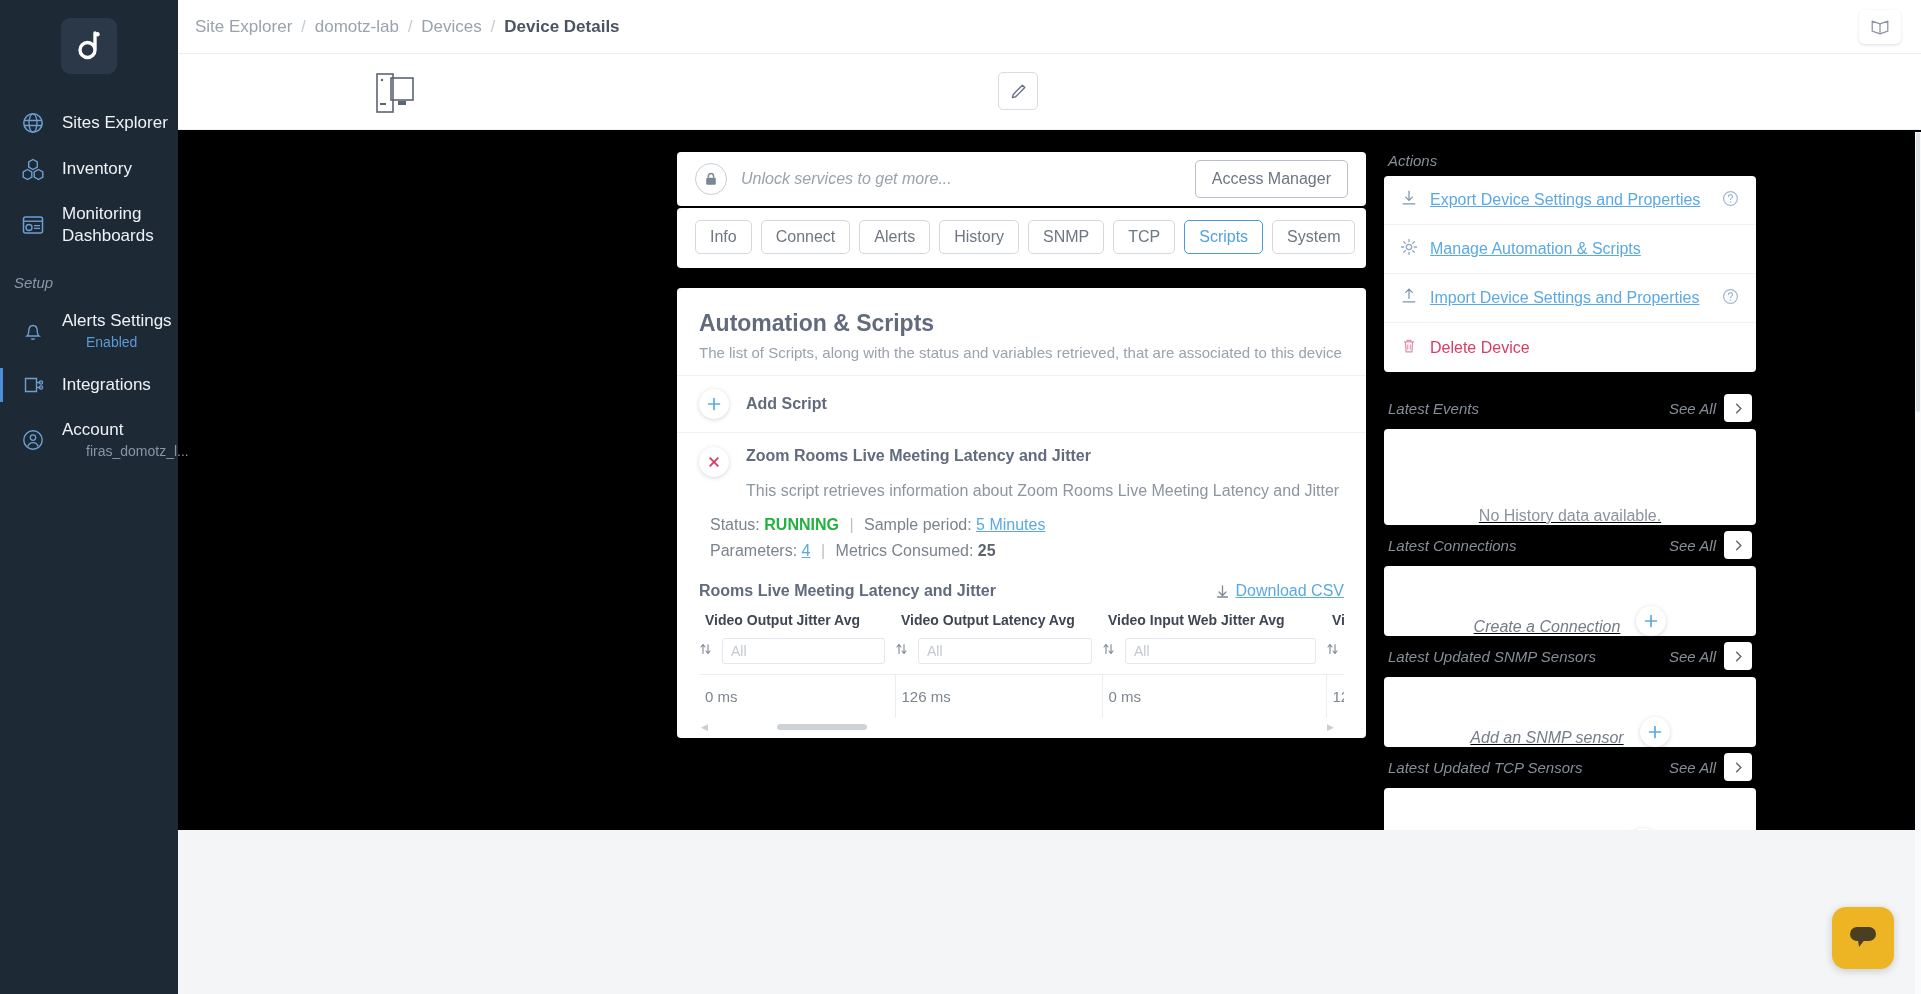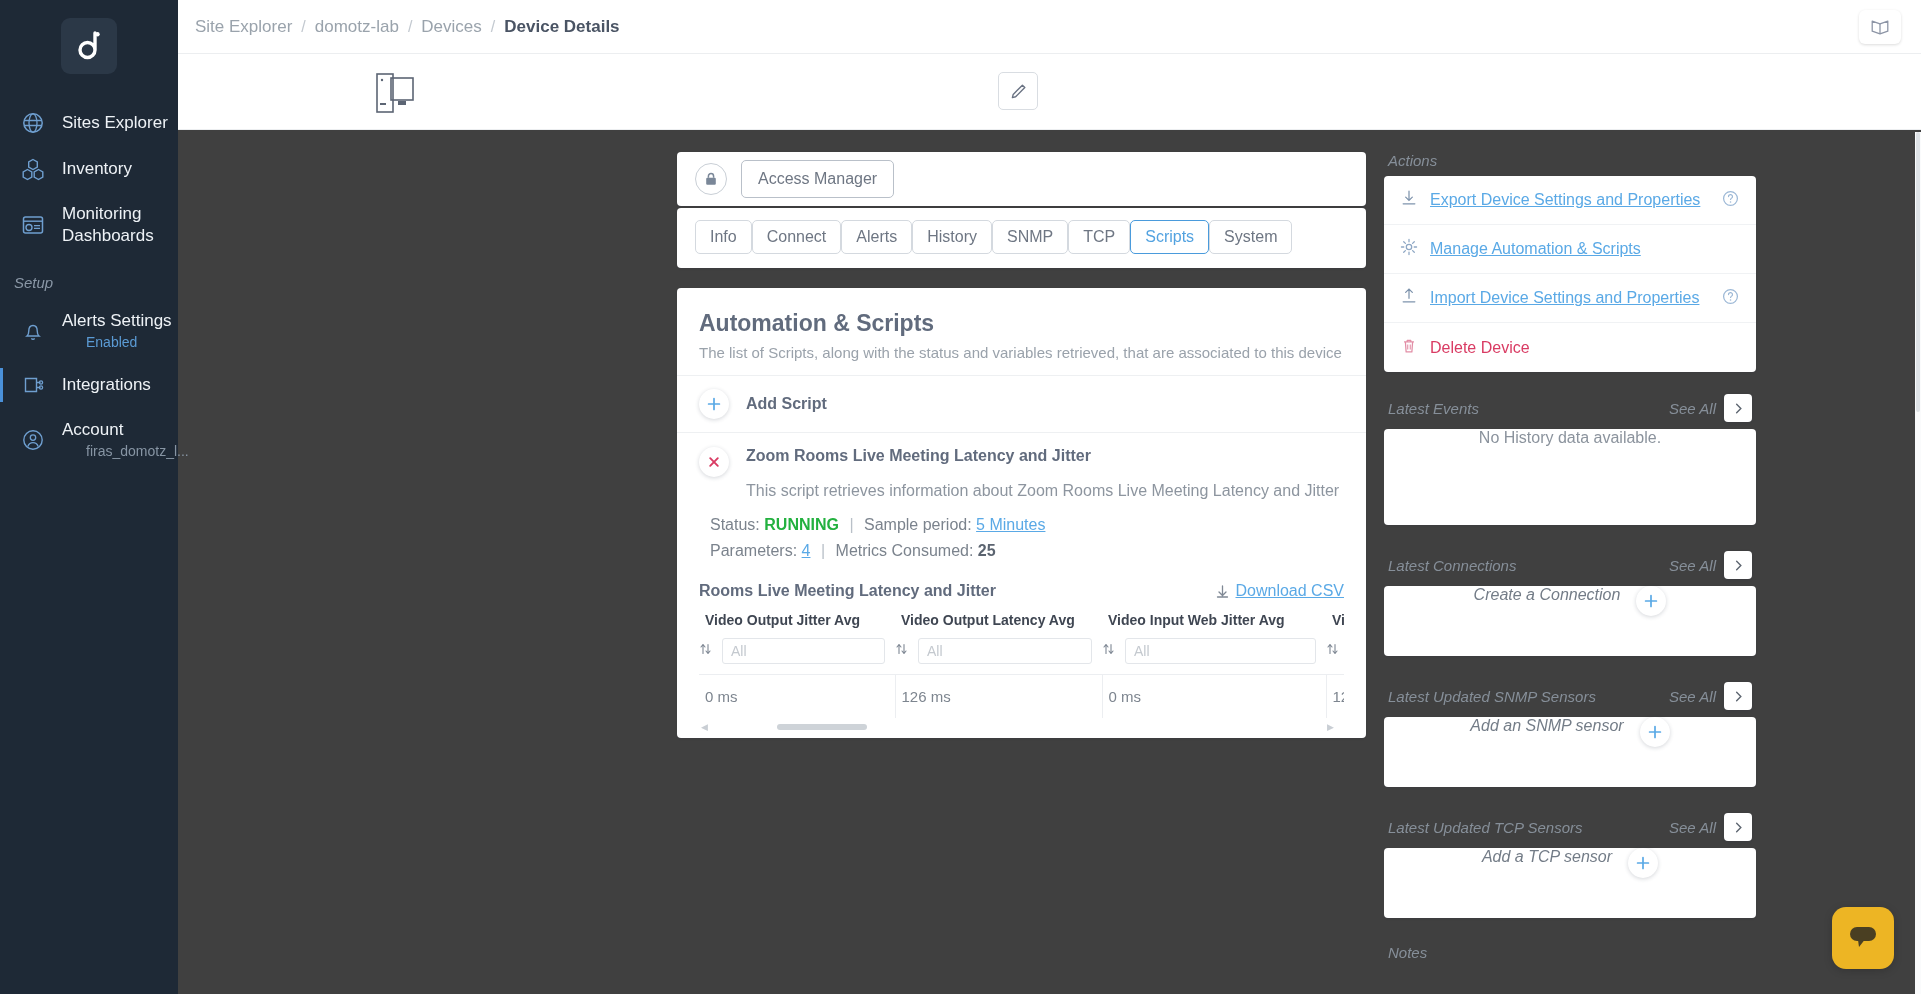--- a/index.html
+++ b/index.html
@@ -38,21 +38,21 @@
   .nav-item.active::before {
     content: ""; position: absolute; left: 0; top: 6px; bottom: 6px;
     width: 3px; background: #4a90d9;
   }
   .setup-lbl {
     color: #8a97a6; font-size: 15px; font-style: italic;
     padding: 16px 0 8px 14px;
   }
 
   
-  #main { flex: 1; height: 994px; display: flex; flex-direction: column; background: #404040; min-width:0;}
+  #main { flex: 1; height: 830px; display: flex; flex-direction: column; background: #000000; min-width:0;}
 
   
   #topbar {
     height: 54px; background: #fff; flex: 0 0 54px;
     display: flex; align-items: center;
     padding: 0 20px 0 17px;
     border-bottom: 1px solid #eceef0;
   }
   .crumb { font-size: 17px; color: #9aa3ac; }
   .crumb.current { color: #4a5464; font-weight: bold; }
@@ -102,21 +102,21 @@
     border: 1.6px solid #c9cfd6; display:flex; align-items:center; justify-content:center;
   }
   .unlock-txt { font-size: 16px; font-style: italic; color: #9aa2ab; flex:1; }
   .access-btn {
     border: 1px solid #b9c0c9; border-radius: 5px; background: #fff;
     color: #6e7683; font-size: 16px; padding: 9px 16px; cursor: pointer;
     font-family: inherit;
   }
 
   
-  .tabs-card { width: 689px; margin-top: 2px; padding: 12px 18px 14px 18px; display: flex; }
+  .tabs-card { width: 689px; margin-top: 2px; padding: 12px 18px 14px 18px; display: flex; gap: 9px; }
   .tab {
     border: 1px solid #d4d9df; border-radius: 5px; background: #fff;
     color: #6e7683; font-size: 16px; padding: 7px 14px; cursor: pointer;
     font-family: inherit; white-space: nowrap;
   }
   .tab.active { border-color: #4a9bdc; color: #52a2e0; }
 
   
   .scripts-card { width: 689px; margin-top: 20px; padding-bottom: 4px; }
   .sc-head { padding: 22px 22px 14px 22px; }
@@ -195,22 +195,22 @@
     display: flex; align-items: center; gap: 12px;
     padding: 13px 16px; border-bottom: 1px solid #f0f2f4; cursor: pointer;
     min-height: 49px;
   }
   .act-row:last-child { border-bottom: none; }
   .act-lbl { font-size: 16px; color: #5aa9e6; text-decoration: underline; flex: 1; }
   .act-lbl.danger { color: #d93b63; text-decoration: none; }
   .qmark { flex: 0 0 18px; }
   .panel-box {
     background: #fff; border-radius: 4px; box-shadow: 0 1px 2px rgba(30,40,60,.10);
-    display: flex; align-items: flex-start; justify-content: center;
-    gap: 16px; margin-bottom: 26px;
+    display: flex; align-items: flex-end; justify-content: center;
+    gap: 16px; margin-bottom: 6px; text-decoration: underline;
   }
   .pb-h96 { height: 96px; }
   .pb-h70 { height: 70px; }
   .empty-txt { font-size: 16px; color: #8b939d; }
   .cta-txt { font-size: 16px; color: #737c87; font-style: italic; }
   .mb22 { margin-bottom: 22px; }
 
   
   .chat-btn {
     position: fixed; right: 27px; bottom: 25px;
@@ -358,20 +358,21 @@
 
     <div id="centercol">
 
       <div class="card unlock">
         <span class="lockcircle">
           <svg width="16" height="16" viewBox="0 0 16 16">
             <rect x="3.2" y="6.8" width="9.6" height="7" rx="1.1" fill="#7a8798"></rect>
             <path d="M5.4 6.8V5.2a2.6 2.6 0 015.2 0v1.6" fill="none" stroke="#7a8798" stroke-width="1.5"></path>
           </svg>
         </span>
+        <span class="unlock-txt">Unlock services to get more...</span>
         <button class="access-btn">Access Manager</button>
       </div>
 
       <div class="card tabs-card">
         <button class="tab">Info</button>
         <button class="tab">Connect</button>
         <button class="tab">Alerts</button>
         <button class="tab">History</button>
         <button class="tab">SNMP</button>
         <button class="tab">TCP</button>

